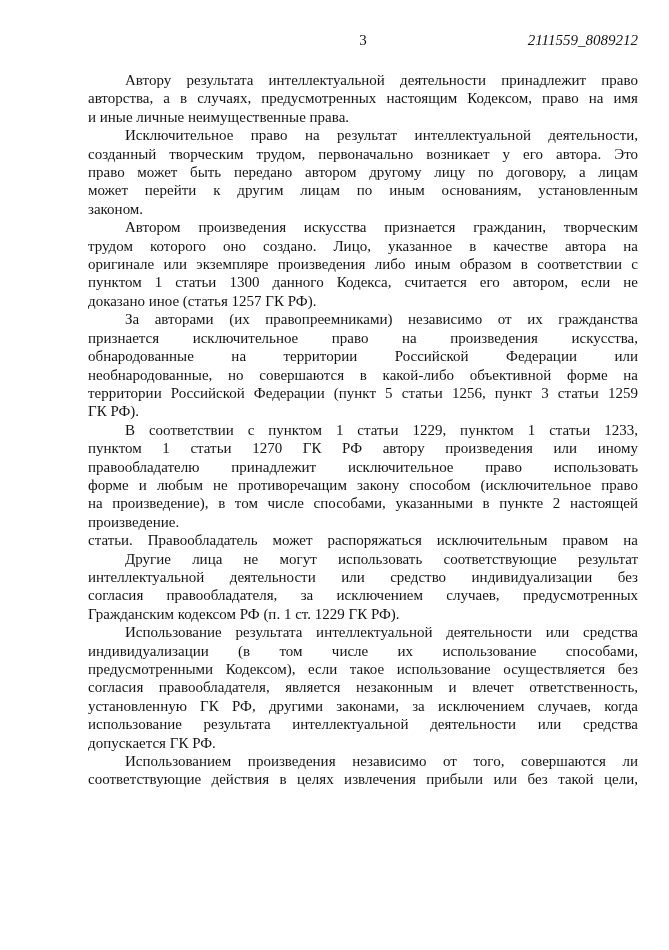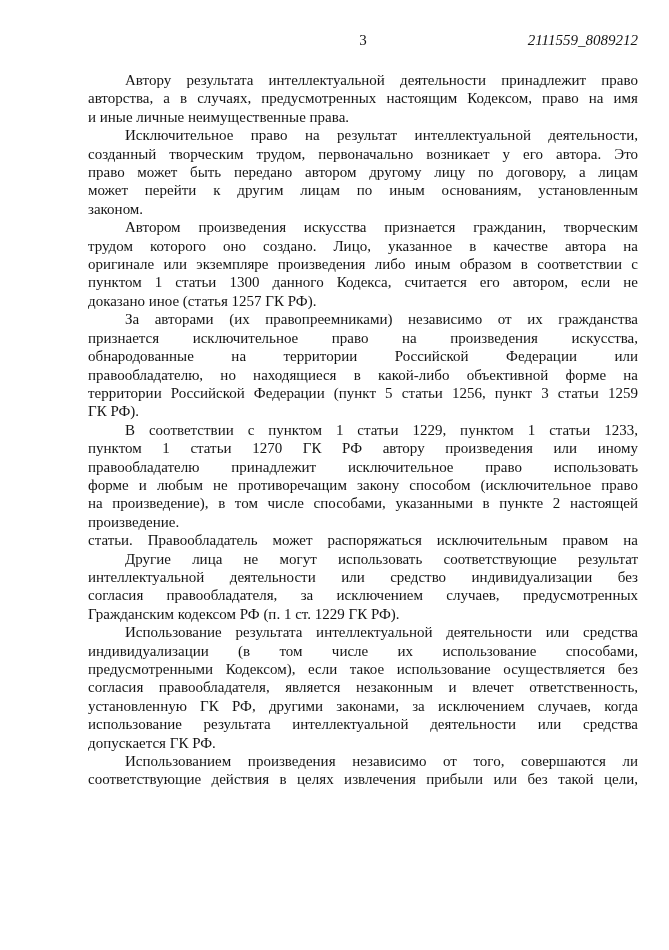--- a/index.html
+++ b/index.html
@@ -88,21 +88,21 @@
           <div class="line firstline">Автором произведения искусства признается гражданин, творческим</div>
           <div class="line">трудом которого оно создано. Лицо, указанное в качестве автора на</div>
           <div class="line">оригинале или экземпляре произведения либо иным образом в соответствии с</div>
           <div class="line">пунктом 1 статьи 1300 данного Кодекса, считается его автором, если не</div>
           <div class="line lastline">доказано иное (статья 1257 ГК РФ).</div>
         </div>
         <div class="para">
           <div class="line firstline">За авторами (их правопреемниками) независимо от их гражданства</div>
           <div class="line">признается исключительное право на произведения искусства,</div>
           <div class="line">обнародованные на территории Российской Федерации или</div>
-          <div class="line">правообладателю, но находящиеся в какой-либо объективной форме на</div>
+          <div class="line">необнародованные, но совершаются в какой-либо объективной форме на</div>
           <div class="line">территории Российской Федерации (пункт 5 статьи 1256, пункт 3 статьи 1259</div>
           <div class="line lastline">ГК РФ).</div>
         </div>
         <div class="para">
           <div class="line firstline">В соответствии с пунктом 1 статьи 1229, пунктом 1 статьи 1233,</div>
           <div class="line">пунктом 1 статьи 1270 ГК РФ автору произведения или иному</div>
           <div class="line">правообладателю принадлежит исключительное право использовать</div>
           <div class="line">форме и любым не противоречащим закону способом (исключительное право</div>
           <div class="line">на произведение), в том числе способами, указанными в пункте 2 настоящей</div>
           <div class="line lastline">произведение.</div>

